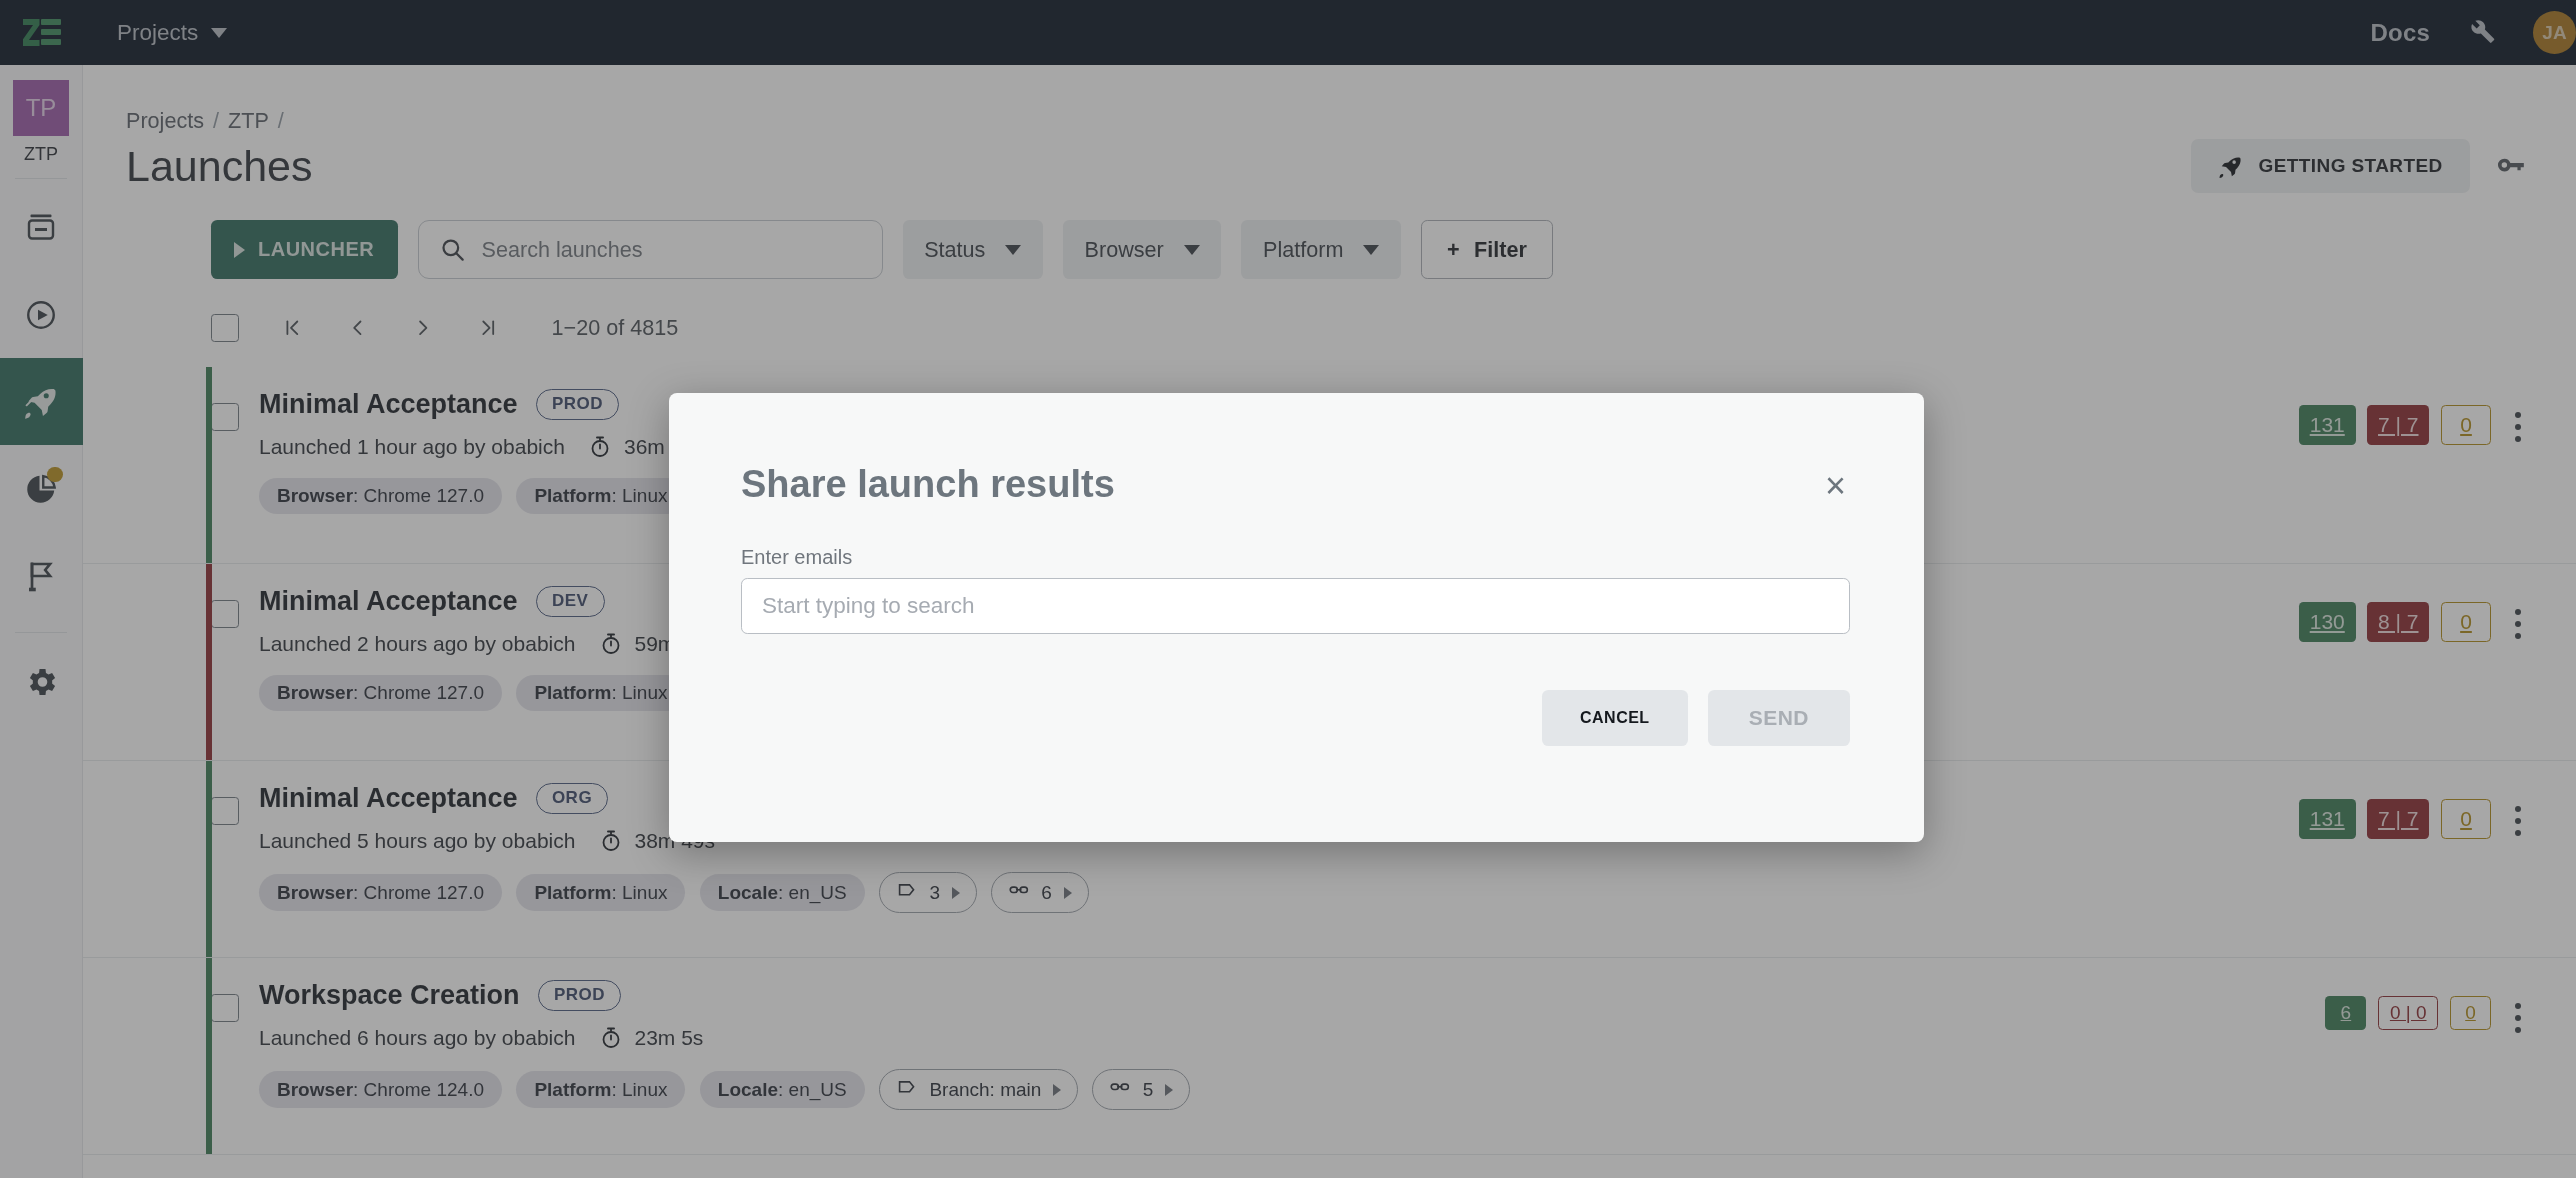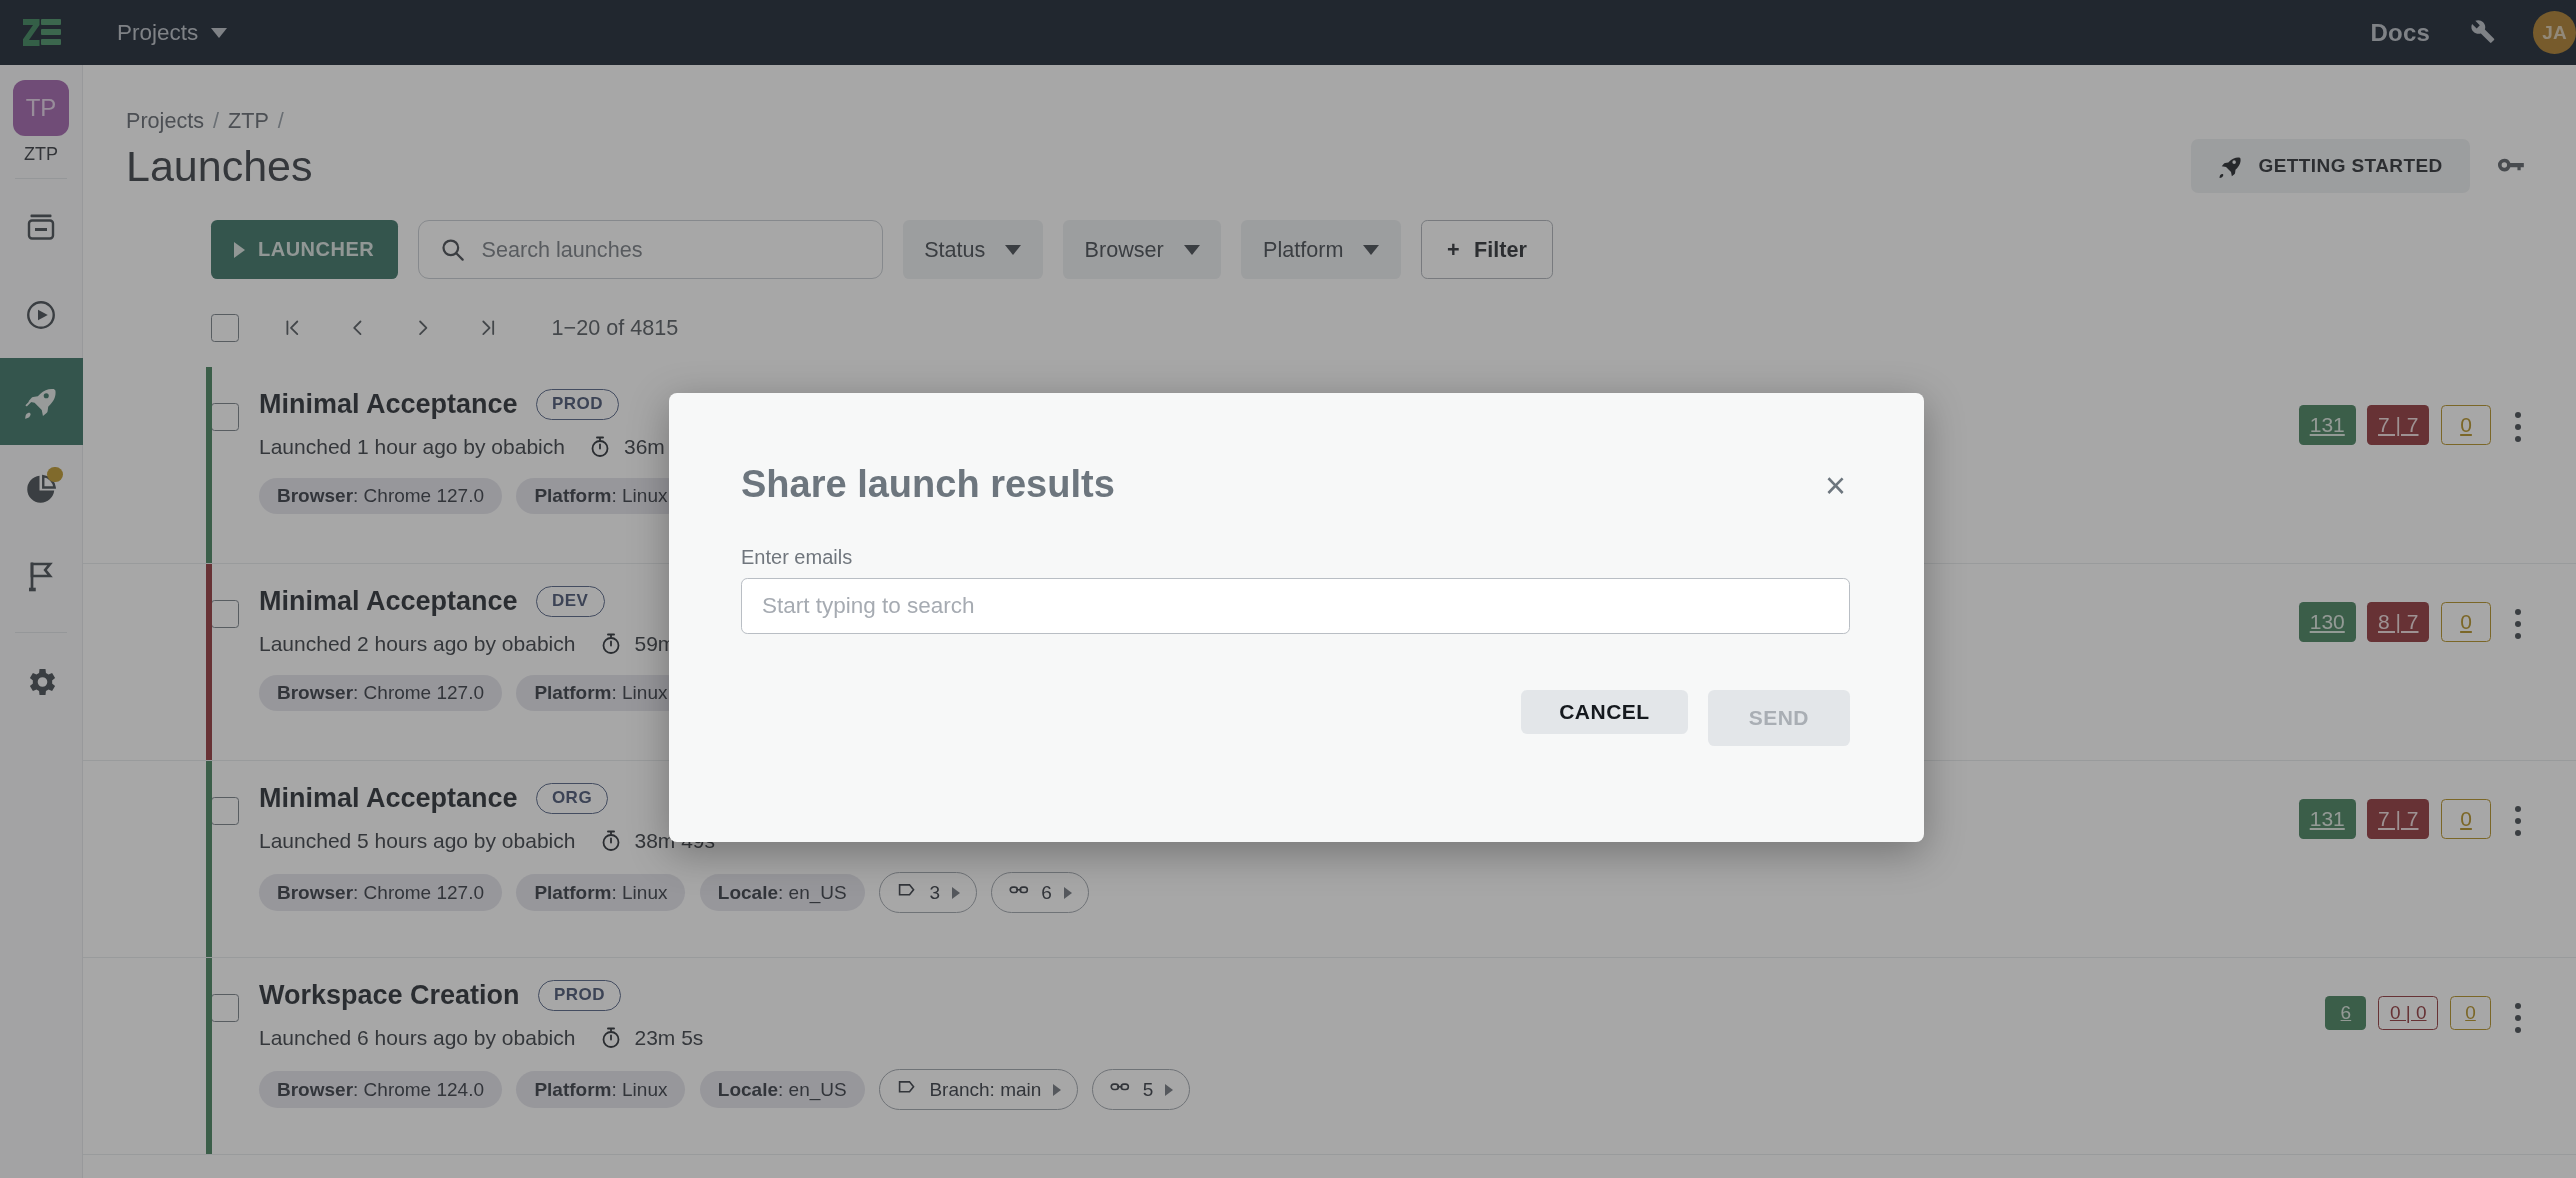--- a/index.html
+++ b/index.html
@@ -42,21 +42,21 @@
   }
 
   
   .sidebar {
     position:absolute; top:65px; left:0; width:83px; height:1114px;
     background:#f7f8f9; border-right:0.9px solid #e3e6ea;
     display:flex; flex-direction:column; align-items:center;
     z-index: 20;
   }
   .proj-avatar {
-    width:56px;height:56px;border-radius:12px;background:#9c5aa8;
+    width:56px;height:56px;border-radius:0;background:#9c5aa8;
     color:#e3cfe8;font-size:24px;font-weight:400;
     display:flex;align-items:center;justify-content:center;
     margin-top:15.3px; cursor:pointer;
   }
   .proj-name { font-size:18px; color:#2b2f36; margin-top:8px; }
   .sb-div { width:52px; height:0.9px; background:#dfe2e6; margin:12.6px 0 5.4px 0; }
   .sb-item {
     width:83px;height:87px; display:flex;align-items:center;justify-content:center;
     cursor:pointer; position:relative;
   }
@@ -184,22 +184,22 @@
   }
   .modal-label { padding: 40px 0 0 72px; font-size:20px; color:#70767d; }
   .modal-input-wrap { padding: 9px 74px 0 72px; }
   .modal-input {
     width:100%; height:56px; background:#ffffff; border:0.9px solid #b9bec4; border-radius:6.3px;
     padding: 0 20px; font-size:22.5px; color:#2f343b; outline:none; font-family:inherit;
   }
   .modal-input::placeholder { color:#a6abb2; }
   .modal-actions { display:flex; justify-content:flex-end; gap:20px; padding: 56px 74px 0 0; }
   .btn-cancel {
-    background:#e3e6e9;border:none;border-radius:6.3px;height:44px;padding:0 38px;
-    font-size:21px;font-weight:700;color:#15191e;letter-spacing:0.5px;cursor:pointer;font-family:inherit;
+    background:#e3e6e9;border:none;border-radius:6.3px;height:56px;padding:0 38px;
+    font-size:16px;font-weight:700;color:#15191e;letter-spacing:0.5px;cursor:pointer;font-family:inherit;
   }
   .btn-send {
     background:#e3e6e9;border:none;border-radius:6.3px;height:56px;padding:12px 41px;
     font-size:21px;font-weight:700;color:#a9aeb4;letter-spacing:0.5px;cursor:not-allowed;font-family:inherit;
   }
 </style>
 </head>
 <body>
 
 <div class="topnav">

